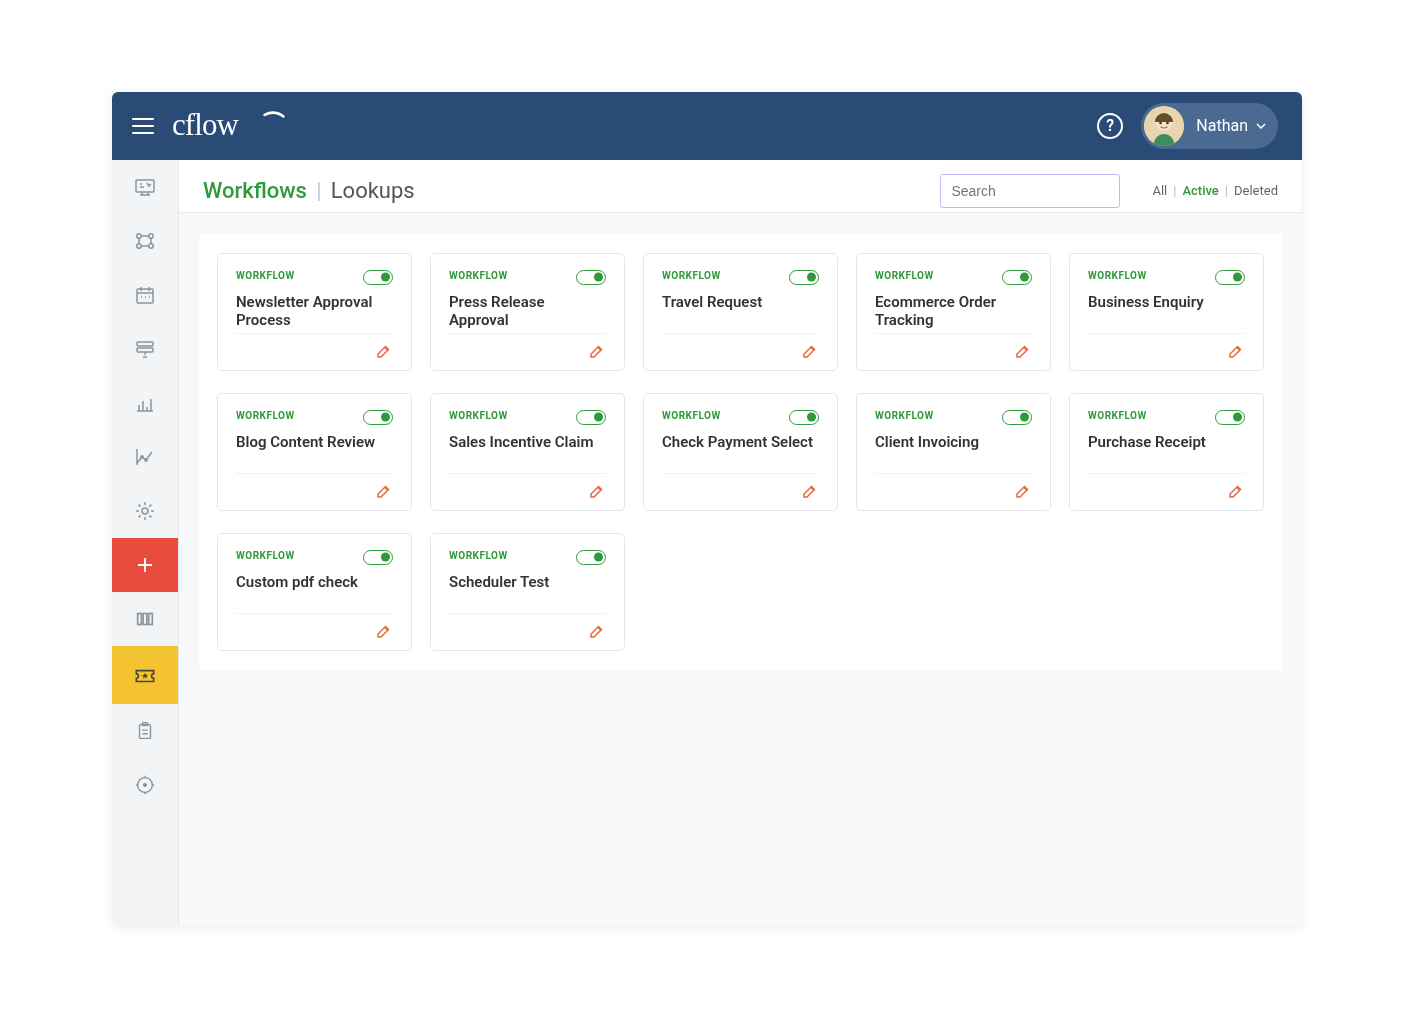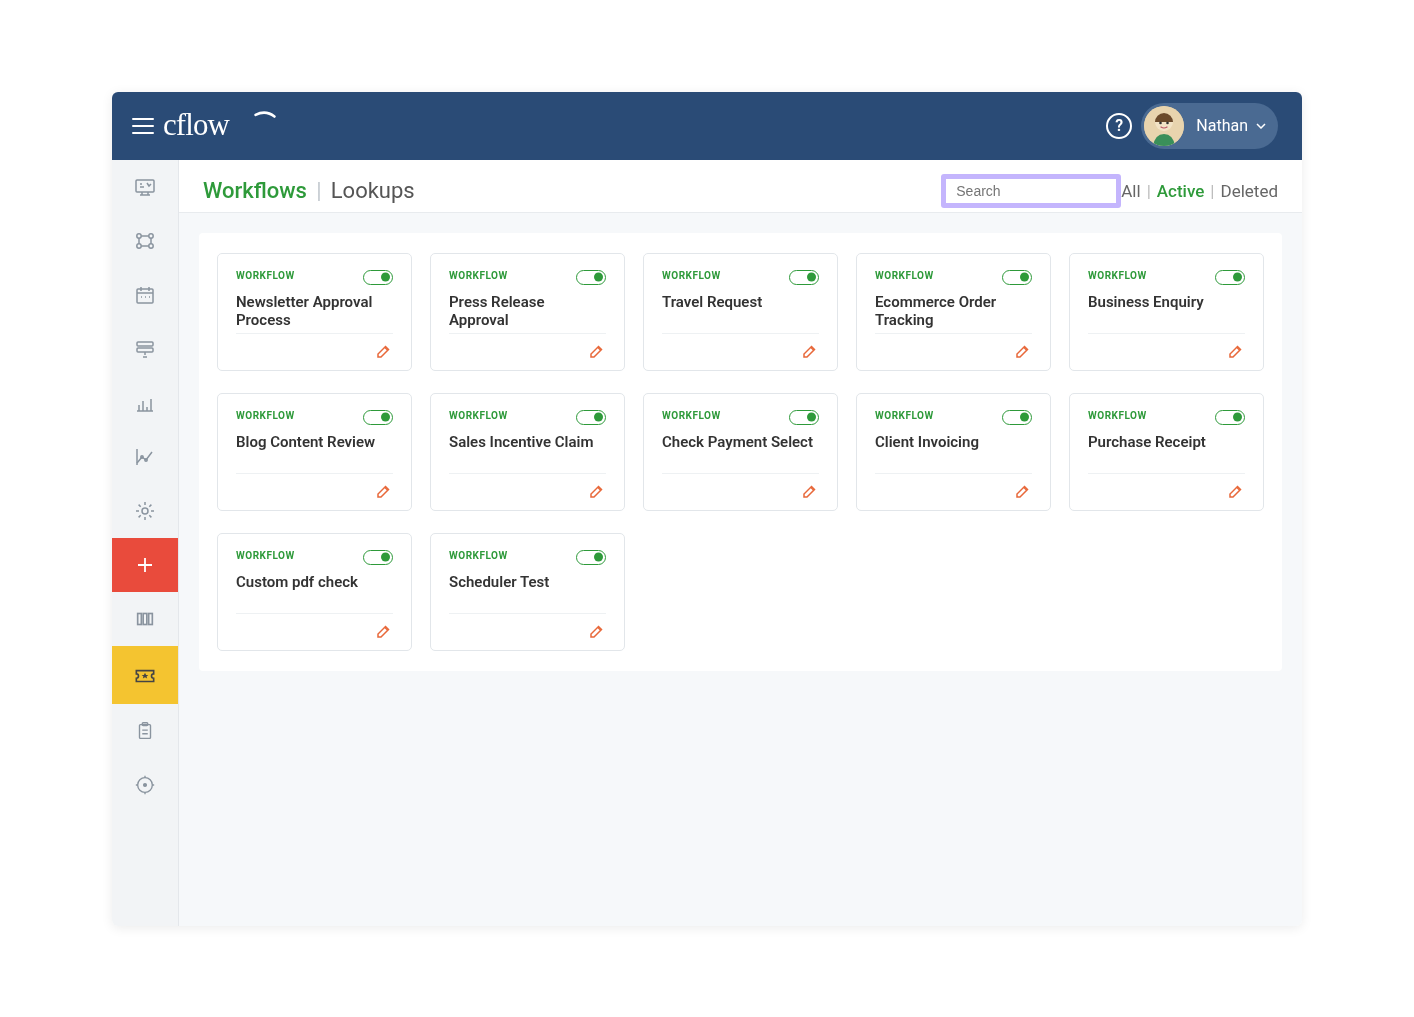--- a/index.html
+++ b/index.html
@@ -21,21 +21,21 @@
   border-radius: 6px;
   overflow: hidden;
   box-shadow: 0 2px 12px rgba(0,0,0,0.08);
 }
 .topbar {
   height: 68px;
   background: #2a4b76;
   display: flex;
   align-items: center;
   padding: 0 24px 0 20px;
-  gap: 9px;
+  gap: 18px;
 }
 .hamburger {
   width: 22px;
   height: 22px;
   display: flex;
   flex-direction: column;
   justify-content: center;
   gap: 5px;
   cursor: pointer;
 }
@@ -130,37 +130,37 @@
   font-size: 22px;
   font-weight: 500;
   color: #2e9a3a;
 }
 .page-title .sep { color: #aab2bb; font-weight: 300; margin: 0 4px; }
 .page-title .sub { color: #555; font-weight: 400; }
 .main-header-spacer { flex: 1; }
 .search-wrap {
   display: flex;
   align-items: center;
-  border: 5px solid #c4b5fd;
+  border: 1px solid #c4b5fd;
   border-radius: 3px;
   height: 34px;
   width: 180px;
   padding: 0 8px 0 10px;
   background: #fff;
 }
 .search-wrap input {
   border: none; outline: none; flex: 1;
   font-size: 14px; color: #555;
   background: transparent;
 }
 .filter-tabs {
   display: flex;
   align-items: center;
-  font-size: 17px;
-  margin-left: 0;
+  font-size: 13px;
+  margin-left: 32px;
   gap: 6px;
 }
 .filter-tabs .ft { color: #666; cursor: pointer; }
 .filter-tabs .ft.active { color: #2e9a3a; font-weight: 500; }
 .filter-tabs .divider { color: #bbb; }
 .description {
   padding: 8px 24px 14px 24px;
   font-size: 13px;
   color: #555;
   background: #fff;

